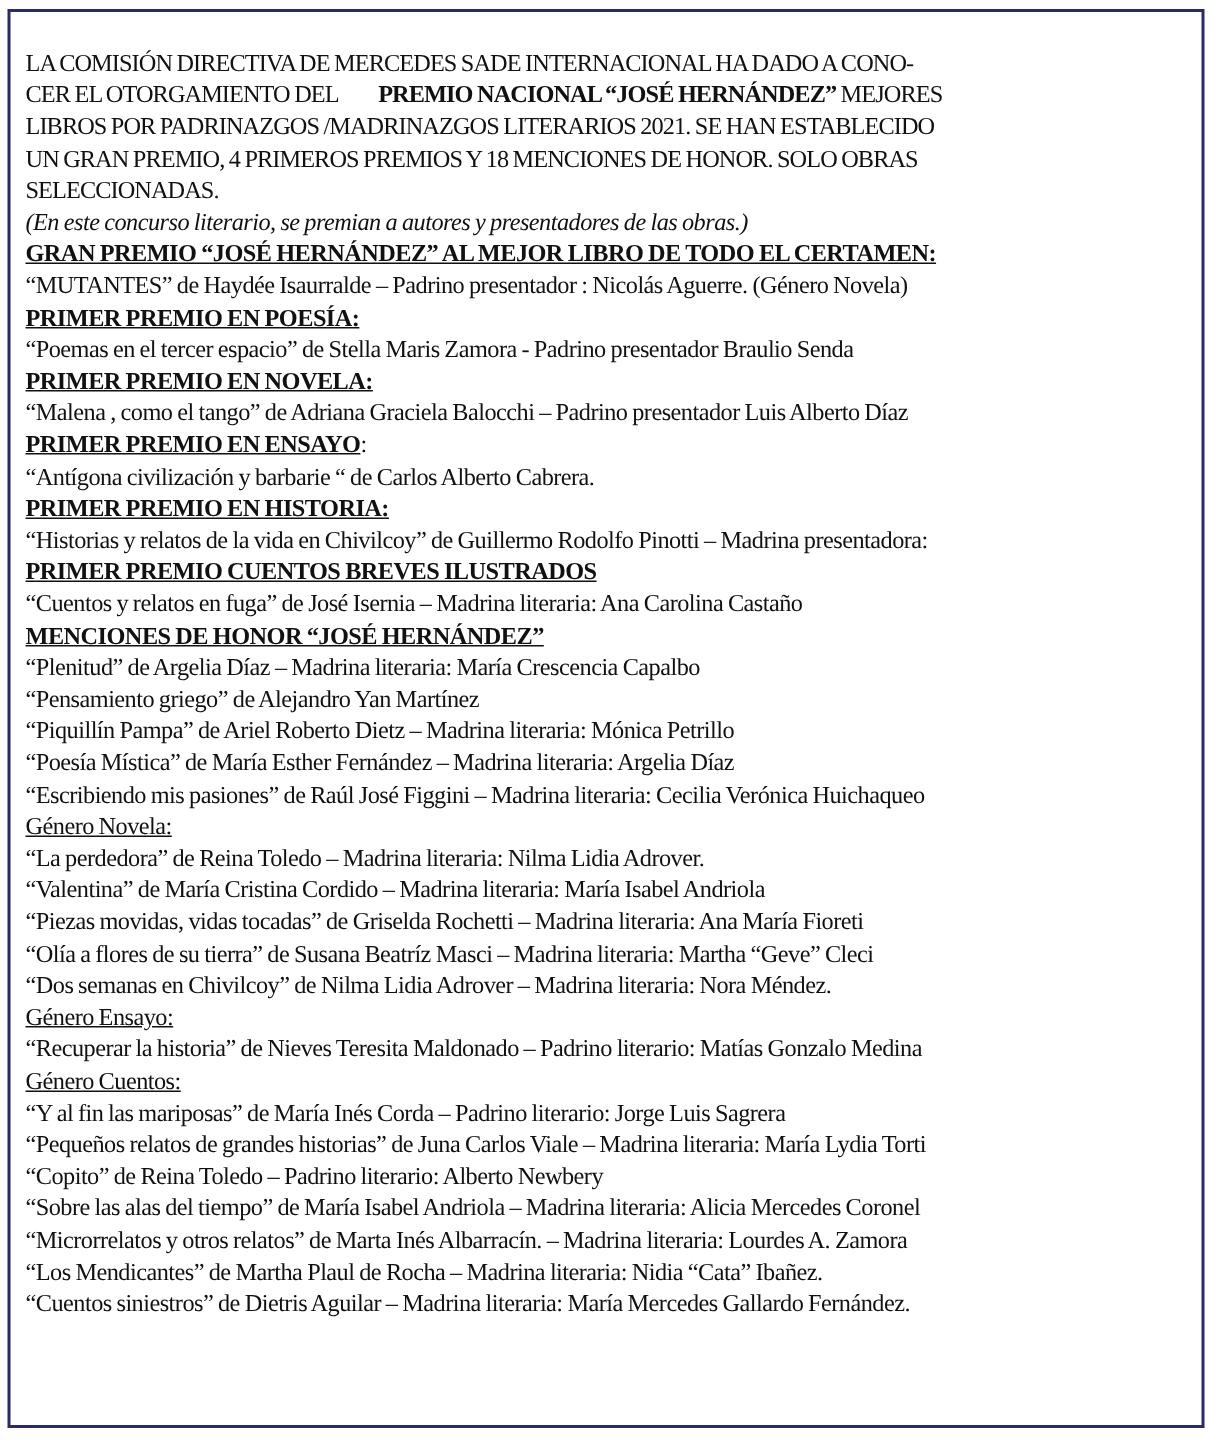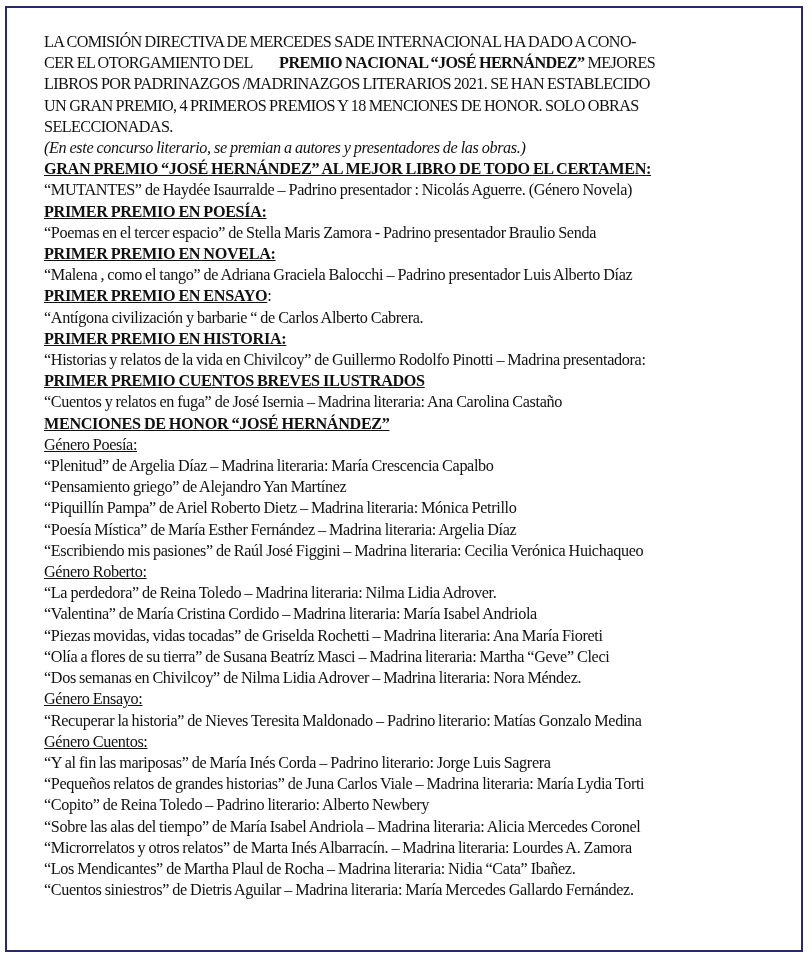--- a/index.html
+++ b/index.html
@@ -20,21 +20,21 @@
       left: 5px;
       top: 6px;
       width: 798px;
       height: 946px;
       border: 2px solid #2a2a6a;
       box-sizing: border-box;
       background: #ffffff;
     }
     .content {
       position: absolute;
-      left: 44px;
+      left: 17px;
       top: 32px;
       width: 760px;
       font-size: 16.2px;
       line-height: 21.2px;
       letter-spacing: -0.35px;
       word-spacing: -0.5px;
     }
     .line {
       white-space: nowrap;
       display: block;
@@ -103,30 +103,29 @@
 
   <div>
     <span class="heading-row"><span class="heading">PRIMER PREMIO CUENTOS BREVES ILUSTRADOS</span></span>
     <span class="entry">“Cuentos y relatos en fuga” de José Isernia – Madrina literaria: Ana Carolina Castaño</span>
   </div>
 
   <div>
     <span class="heading-row"><span class="heading">MENCIONES DE HONOR “JOSÉ HERNÁNDEZ”</span></span>
 
     <div>
-      <span class="heading-row"><span class="genre">Género Poesía:</span></span>
       <span class="entry">“Plenitud” de Argelia Díaz – Madrina literaria: María Crescencia Capalbo</span>
       <span class="entry">“Pensamiento griego” de Alejandro Yan Martínez</span>
       <span class="entry">“Piquillín Pampa” de Ariel Roberto Dietz – Madrina literaria: Mónica Petrillo</span>
       <span class="entry">“Poesía Mística” de María Esther Fernández – Madrina literaria: Argelia Díaz</span>
       <span class="entry">“Escribiendo mis pasiones” de Raúl José Figgini – Madrina literaria: Cecilia Verónica Huichaqueo</span>
     </div>
 
     <div>
-      <span class="heading-row"><span class="genre">Género Roberto:</span></span>
+      <span class="heading-row"><span class="genre">Género Novela:</span></span>
       <span class="entry">“La perdedora” de Reina Toledo – Madrina literaria: Nilma Lidia Adrover.</span>
       <span class="entry">“Valentina” de María Cristina Cordido – Madrina literaria: María Isabel Andriola</span>
       <span class="entry">“Piezas movidas, vidas tocadas” de Griselda Rochetti – Madrina literaria: Ana María Fioreti</span>
       <span class="entry">“Olía a flores de su tierra” de Susana Beatríz Masci – Madrina literaria: Martha “Geve” Cleci</span>
       <span class="entry">“Dos semanas en Chivilcoy” de Nilma Lidia Adrover – Madrina literaria: Nora Méndez.</span>
     </div>
 
     <div>
       <span class="heading-row"><span class="genre">Género Ensayo:</span></span>
       <span class="entry">“Recuperar la historia” de Nieves Teresita  Maldonado – Padrino literario: Matías Gonzalo Medina</span>

